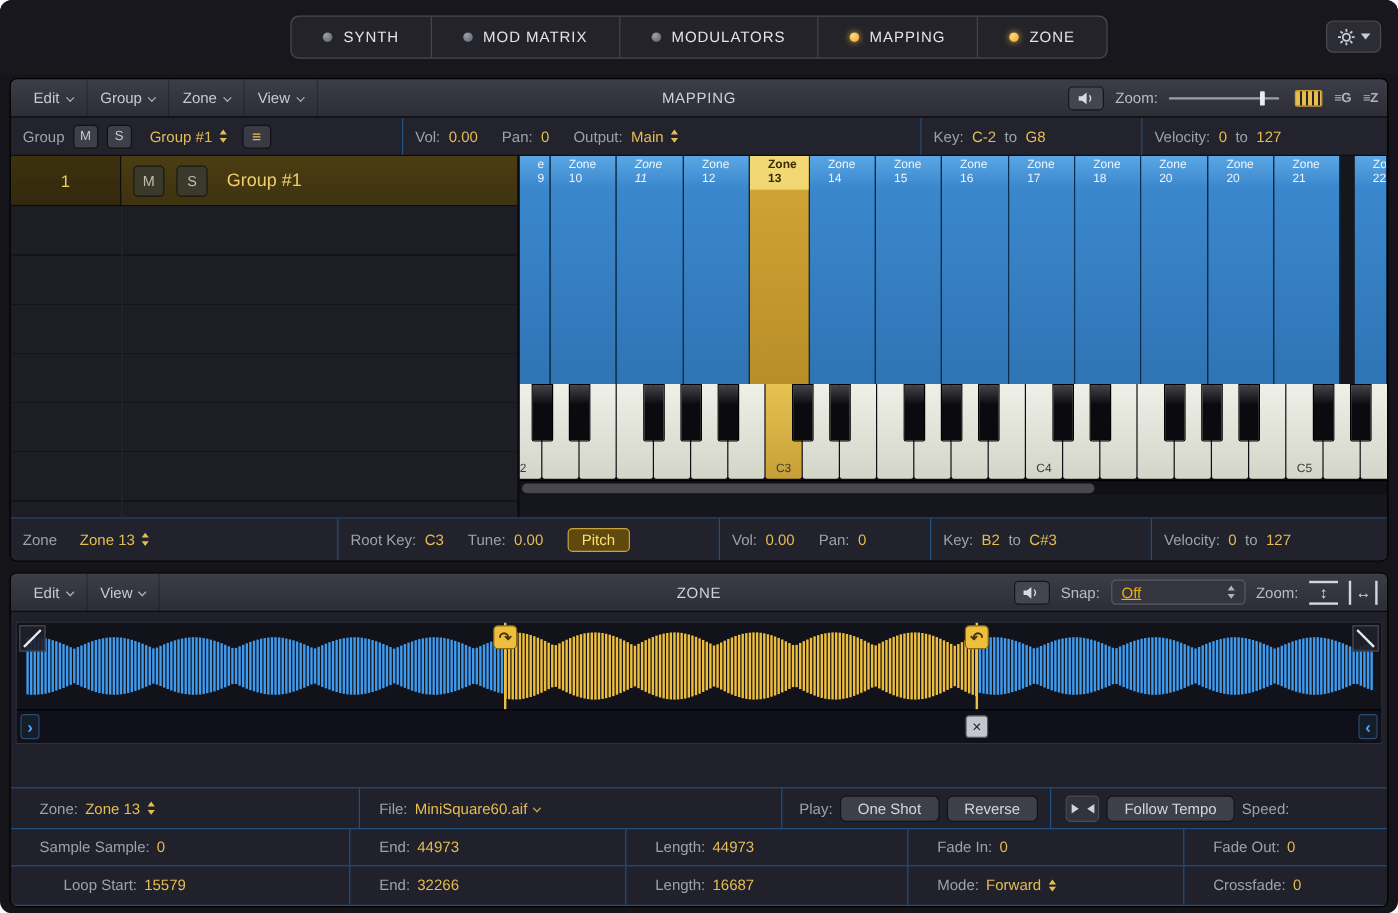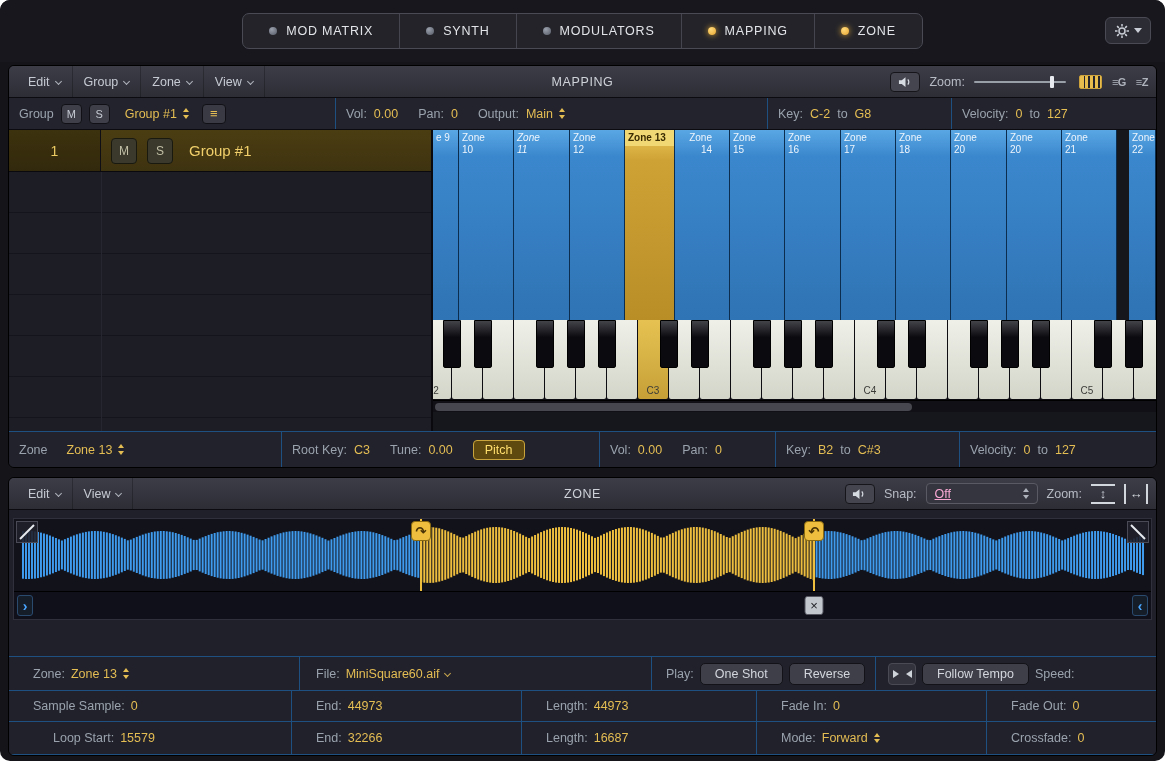--- a/index.html
+++ b/index.html
@@ -56,21 +56,21 @@
   .glist{width:424px;flex:0 0 424px;background:#1b1b24;position:relative;border-right:2px solid #0a0a0e;}
   .grow{height:42px;display:flex;align-items:center;background:linear-gradient(#4b3d12,#3e3310);border-bottom:1px solid #0a0a0e;}
   .gnum{width:92px;align-self:stretch;display:flex;align-items:center;justify-content:center;color:#eccb63;font-size:14px;background:rgba(0,0,0,.18);border-right:1px solid #0e0e14;}
   .rowms{width:26px;height:26px;border-radius:4px;background:#3a392c;border:1px solid #191910;color:#c2bfa6;font-size:12px;display:flex;align-items:center;justify-content:center;margin-left:10px;}
   .gname{color:#f0cf6a;font-size:15px;margin-left:16px;}
   .glist-grid{position:absolute;left:0;right:0;top:42px;bottom:0;background-image:repeating-linear-gradient(180deg,#1d1d26 0 40px,#14141c 40px 41px);}
   .glist-grid::before{content:"";position:absolute;left:92px;top:0;bottom:0;width:1px;background:#262630;}
   .maparea{flex:1 1 auto;position:relative;background:#16161d;overflow:hidden;}
   #zones{position:absolute;left:0;right:0;top:0;height:190px;display:flex;}
   .zblock{position:relative;border-right:1px solid #0c2d4d;background:linear-gradient(180deg,#5aa7e4,#3b87cd 14%,#2f74b4);overflow:hidden;min-width:0;}
-  .zlab{font-size:10px;line-height:1.2;color:#eef5fc;padding:2px 3px;max-width:40px;overflow:hidden;}
+  .zlab{font-size:10px;line-height:1.2;color:#eef5fc;padding:2px 15px;max-width:40px;overflow:hidden;}
   .zblock.sel{background:linear-gradient(180deg,#ecc95a,#cfa235 16%,#b98e27);}
   .zblock.sel .zlab{background:#f2d875;color:#3a2b00;font-weight:bold;max-width:none;}
   #keys{position:absolute;left:0;right:0;top:190px;height:80px;background:#0d0d12;overflow:hidden;}
   .wk{position:absolute;top:0;height:79px;width:30px;background:linear-gradient(#eff1e9,#d3d5c9);border-radius:0 0 2px 2px;}
   .wk.c3{background:linear-gradient(#e6c252,#c6a037);}
   .klab{position:absolute;bottom:3px;left:0;right:0;text-align:center;font-size:10px;color:#3b3b38;}
   .bk{position:absolute;top:0;height:48px;width:18px;background:linear-gradient(#43434a,#0b0b0f 35%);border:1px solid #000;border-radius:0 0 2px 2px;z-index:2;}
   #hscroll{position:absolute;left:0;right:0;top:270px;height:12px;background:#101016;border-top:1px solid #000;}
   #hscroll .thumb{position:absolute;left:2px;top:2px;height:8px;width:66%;background:#47474f;border-radius:4px;}
 
@@ -93,41 +93,41 @@
   .rowB{height:31px;flex:0 0 31px;}
   .rowC{height:34px;flex:0 0 34px;border-bottom:1px solid #1e5181;}
   .icell{display:flex;align-items:center;gap:6px;padding-left:24px;border-left:1px solid #1e5181;min-width:0;overflow:hidden;}
   .icell:first-child{border-left:none;}
   .pillbtn{padding:3px 14px;background:#3f3f49;border:1px solid #121218;border-radius:5px;color:#d3d6dd;font-size:12.5px;white-space:nowrap;}
   .flexbtn{width:28px;height:22px;background:#33333d;border:1px solid #4a4a55;border-radius:4px;display:flex;align-items:center;justify-content:center;color:#cfd3da;}
   .bowtie{display:inline-flex;}
   .bowtie i{display:block;width:0;height:0;border:4px solid transparent;}
   .bowtie i.l{border-left:6px solid currentColor;}
   .bowtie i.r{border-right:6px solid currentColor;margin-left:-1px;}
-  .snapbox{width:112px;height:21px;background:#35353f;border:1px solid #5a5a64;border-radius:4px;color:#f9a8d4;display:flex;align-items:center;padding:0 8px;font-size:12.5px;text-decoration:underline;}
+  .snapbox{width:112px;height:21px;background:#35353f;border:1px solid #5a5a64;border-radius:4px;color:#eab308;display:flex;align-items:center;padding:0 8px;font-size:12.5px;text-decoration:underline;}
   .snapbox .ud{margin-left:auto;color:#aeb3bc;}
   .zoomicon{width:24px;height:20px;color:#d2d6dd;font-size:13px;display:flex;align-items:center;justify-content:center;}
   .zoomicon.v{border-top:2px solid #d2d6dd;border-bottom:2px solid #d2d6dd;}
   .zoomicon.h{border-left:2px solid #d2d6dd;border-right:2px solid #d2d6dd;}
   button{font-family:inherit;cursor:default;}
 </style>
 </head>
 <body>
 
 <div class="window">
 
   <div class="topbar">
     <div class="tabgroup" id="tabgroup">
         <div class="tabseg">
           <span class="dot"></span>
-          <span>MOD MATRIX</span>
+          <span>SYNTH</span>
         </div>
         <div class="tabseg">
           <span class="dot"></span>
-          <span>SYNTH</span>
+          <span>MOD MATRIX</span>
         </div>
         <div class="tabseg">
           <span class="dot"></span>
           <span>MODULATORS</span>
         </div>
         <div class="tabseg">
           <span class="dot on"></span>
           <span>MAPPING</span>
         </div>
         <div class="tabseg">

